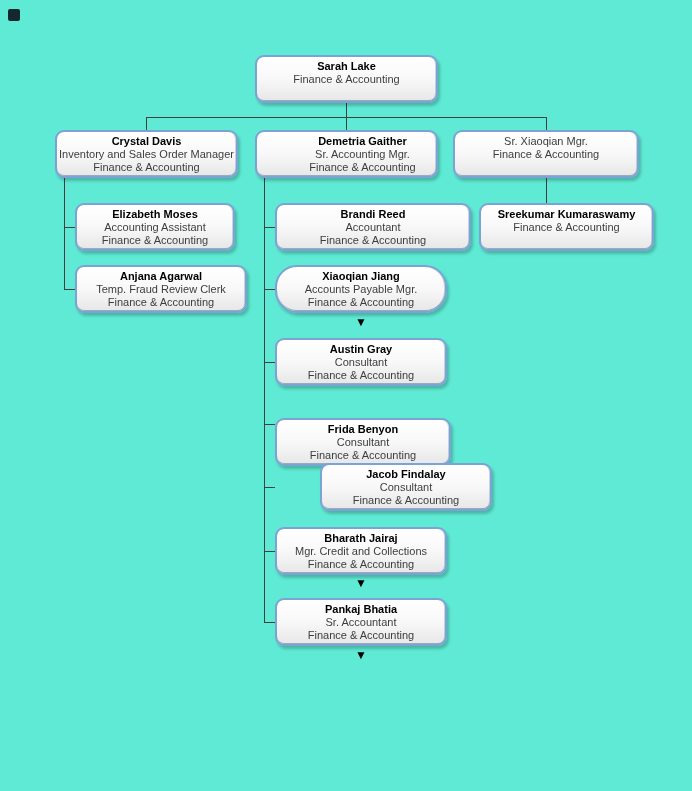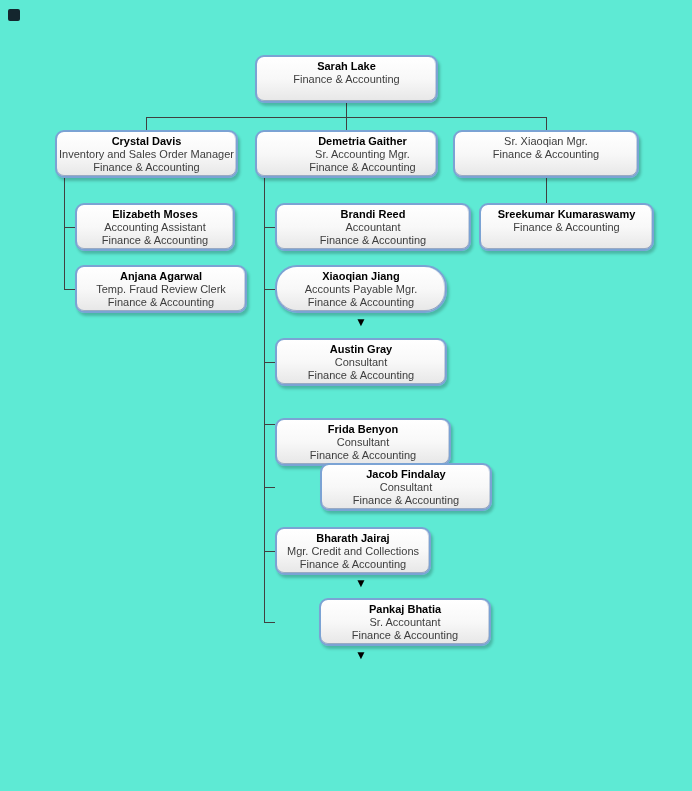--- a/index.html
+++ b/index.html
@@ -30,22 +30,22 @@
   .n-crystal  {left:55px; top:130px;width:183px;}
   .n-demetria {left:255px;top:130px;width:183px;padding-left:32px;}
   .n-norbert  {left:453px;top:130px;width:186px;}
   .n-elizabeth{left:75px; top:203px;width:160px;}
   .n-anjana   {left:75px; top:265px;width:172px;}
   .n-brandi   {left:275px;top:203px;width:196px;}
   .n-xiaoqian {left:275px;top:265px;width:172px;border-radius:22px;}
   .n-austin   {left:275px;top:338px;width:172px;}
   .n-frida    {left:275px;top:400px;width:176px;margin-top:18px;}
   .n-jacob    {left:275px;top:463px;width:172px;margin-left:45px;}
-  .n-bharath  {left:275px;top:527px;width:156px;}
-  .n-pankaj   {left:275px;top:598px;width:172px;margin-left:44px;}
+  .n-bharath  {left:275px;top:527px;width:172px;}
+  .n-pankaj   {left:275px;top:598px;width:172px;}
   .n-sreekumar{left:459px;top:203px;width:175px;margin-left:20px;}
 </style>
 </head>
 <body>
 
 <div id="canvas">
 
   <div class="corner-mark"></div>
 
   <div class="line" style="left:346px;top:103px;width:1px;height:14px;"></div>

